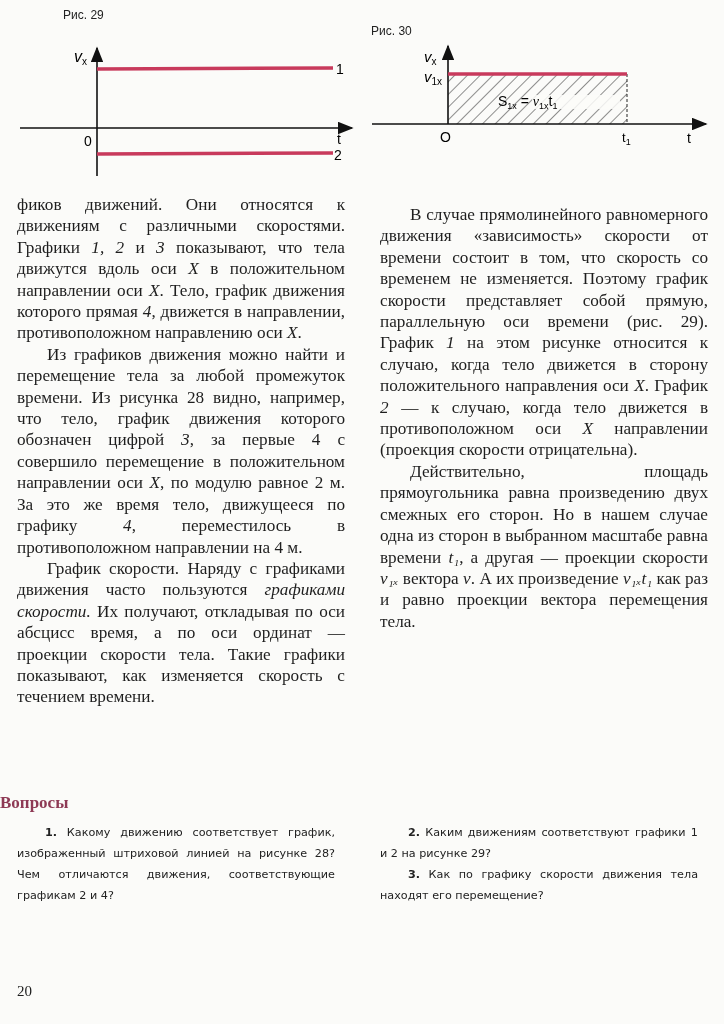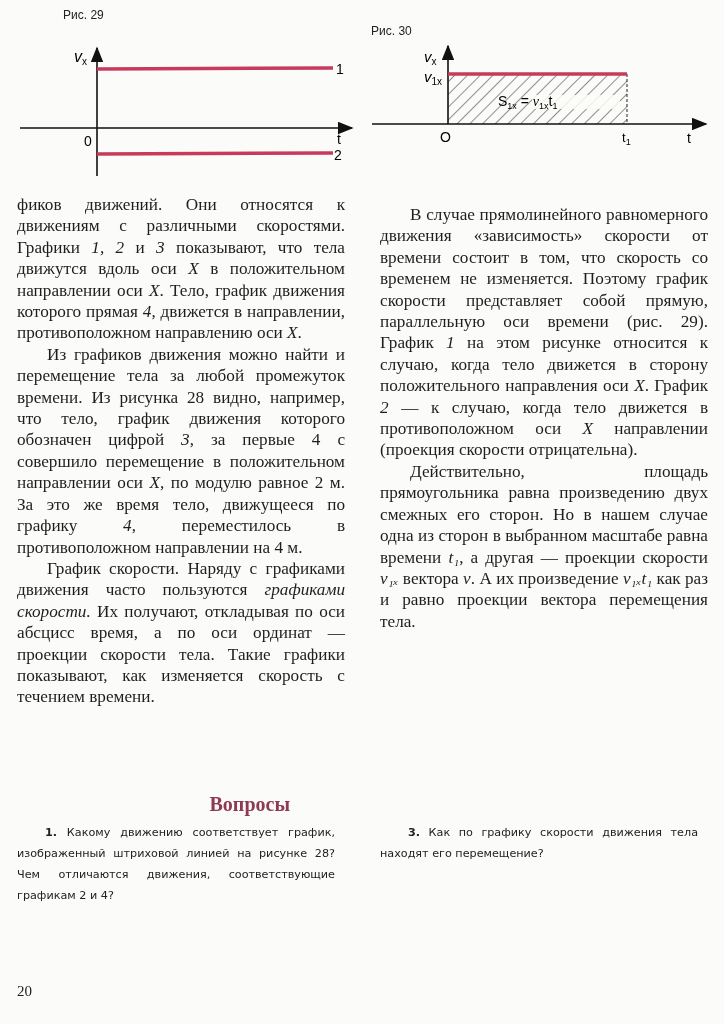--- a/index.html
+++ b/index.html
@@ -7,21 +7,21 @@
     width: 724px; height: 1024px; background: #fbfbf9; position: relative; overflow: hidden;
     font-family: "Liberation Serif", "DejaVu Serif", serif; color: #1e1e1e;
   }
   .fig-label { position: absolute; font-family: "Liberation Sans", "DejaVu Sans", sans-serif; font-size: 12px; color: #222; }
   .fig { position: absolute; }
   .col { position: absolute; width: 328px; font-size: 17.2px; line-height: 21.4px; text-align: justify; }
   .col p { margin: 0; text-indent: 30px; }
   .col p.noindent { text-indent: 0; }
   .it { font-style: italic; }
   .b { font-weight: normal; }
-  .q-title { position: absolute; left: 0; width: 290px; top: 793px; text-align: right; font-size: 20px; font-weight: bold; color: #8e3a55; }
+  .q-title { position: absolute; left: 0; width: 290px; top: 793px; text-align: left; font-size: 17px; font-weight: bold; color: #8e3a55; }
   .qcol { position: absolute; width: 318px; font-family: "DejaVu Sans", "Liberation Sans", sans-serif; font-size: 11.2px; line-height: 21px; text-align: justify; color: #222; }
   .qcol p { margin: 0; text-indent: 28px; }
   .qnum { font-weight: bold; }
   .page-num { position: absolute; left: 17px; top: 983px; font-size: 15px; }
   svg text { font-family: "Liberation Sans", "DejaVu Sans", sans-serif; }
 </style>
 </head>
 <body>
 
 <div class="fig-label" style="left:16px; top:8px;margin-left:47px;">Рис. 29</div>
@@ -75,16 +75,17 @@
 <div class="col" style="left:380px; top:204px;">
   <p><span>В случае прямолинейного равномерного движения «зависимость» скорости от времени состоит в том, что скорость со временем не изменяется. Поэтому график скорости представляет собой прямую, параллельную оси времени (рис. 29). График </span><span class="it">1</span><span> на этом рисунке относится к случаю, когда тело движется в сторону положительного направления оси </span><span class="it">X</span><span>. График </span><span class="it">2</span><span> — к случаю, когда тело движется в противоположном оси </span><span class="it">X</span><span> направлении (проекция скорости отрицательна).</span></p>
   <p><span>Действительно, площадь прямоугольника равна произведению двух смежных его сторон. Но в нашем случае одна из сторон в выбранном масштабе равна времени </span><span class="it">t₁</span><span>, а другая — проекции скорости </span><span class="it">v₁ₓ</span><span> вектора </span><span class="it">v</span><span>. А их произведение </span><span class="it">v₁ₓt₁</span><span> как раз и равно проекции вектора перемещения тела.</span></p>
 </div>
 
 <div class="q-title">Вопросы</div>
 <div class="qcol" style="left:17px; top:822px;">
   <p><span class="qnum">1.</span><span> Какому движению соответствует график, изображенный штриховой линией на рисунке 28? Чем отличаются движения, соответствующие графикам 2 и 4?</span></p>
 </div>
 <div class="qcol" style="left:380px; top:822px;">
+  <p><span class="qnum">2.</span><span> Каким движениям соответствуют графики 1 и 2 на рисунке 29?</span></p>
   <p><span class="qnum">3.</span><span> Как по графику скорости движения тела находят его перемещение?</span></p>
 </div>
 
 <div class="page-num">20</div>
 
 </body></html>

